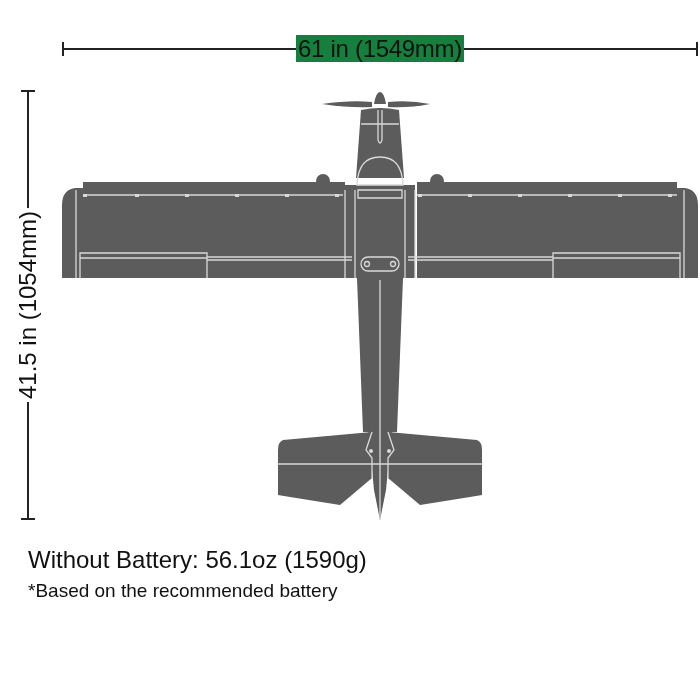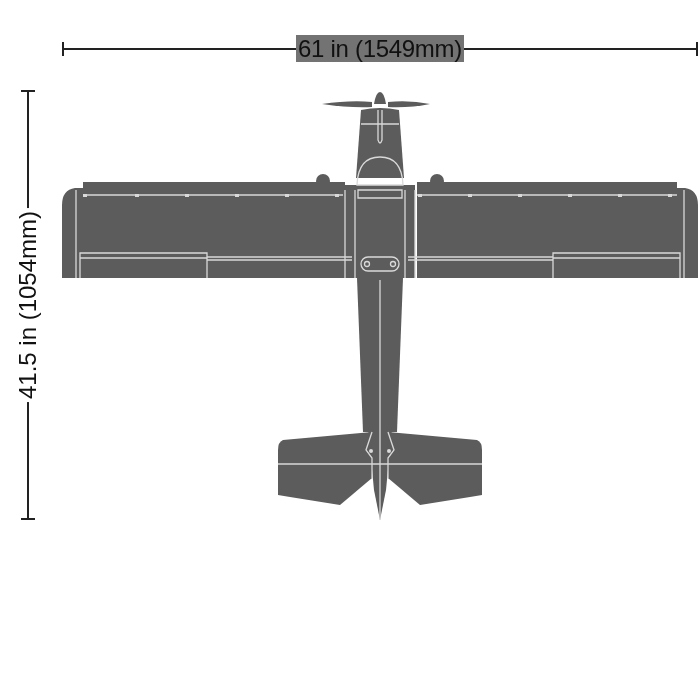--- a/index.html
+++ b/index.html
@@ -1,21 +1,21 @@
 <!DOCTYPE html>
 <html><head>
 <meta charset="utf-8">
 <style>
   html, body { margin:0; padding:0; background:#ffffff; }
   body { width:700px; height:700px; position:relative; overflow:hidden; font-family:"Liberation Sans", sans-serif; color:#111; }
   .dim-h { position:absolute; left:62px; top:37px; width:636px; height:24px; }
   .dim-h .line { position:absolute; top:11px; height:2px; background:#222; }
   .dim-h .tick { position:absolute; top:5px; width:2px; height:14px; background:#222; }
   .dim-h .label { position:absolute; left:0; right:0; top:-2px; text-align:center; font-size:24px; letter-spacing:-0.3px; }
-  .dim-h .label span { background:#737373; padding:0 2px; }
+  .dim-h .label span { background:#15803d; padding:0 2px; }
   .dim-v { position:absolute; left:16px; top:90px; width:24px; height:430px; }
   .dim-v .line { position:absolute; left:11px; width:2px; top:0; bottom:0; background:#222; }
   .dim-v .tick { position:absolute; left:5px; width:14px; height:2px; background:#222; }
   .dim-v .label { position:absolute; left:12px; top:215px; transform:translate(-50%,-50%) rotate(-90deg); white-space:nowrap; font-size:24px; background:#fff; padding:0 3px; }
   .plane { position:absolute; left:0; top:0; width:700px; height:700px; }
   .weight { position:absolute; left:28px; top:544px; }
   .weight .title { font-weight:bold; font-size:24px; line-height:30px; }
   .weight .row { font-size:24px; line-height:32px; }
   .weight .note { font-size:19px; line-height:30px; }
 </style>
@@ -112,13 +112,15 @@
     <rect x="518" y="194" width="4" height="3"></rect>
       <rect x="568" y="194" width="4" height="3"></rect>
     <rect x="618" y="194" width="4" height="3"></rect>
       <rect x="668" y="194" width="4" height="3"></rect>
     <circle cx="371" cy="451" r="2"></circle>
       <circle cx="389" cy="451" r="2"></circle>
   </g>
 </svg>
 
 <div class="weight">
+  <div class="row">Without Battery: 56.1oz (1590g)</div>
+  <div class="note">*Based on the recommended battery</div>
 </div>
 
 </body></html>

